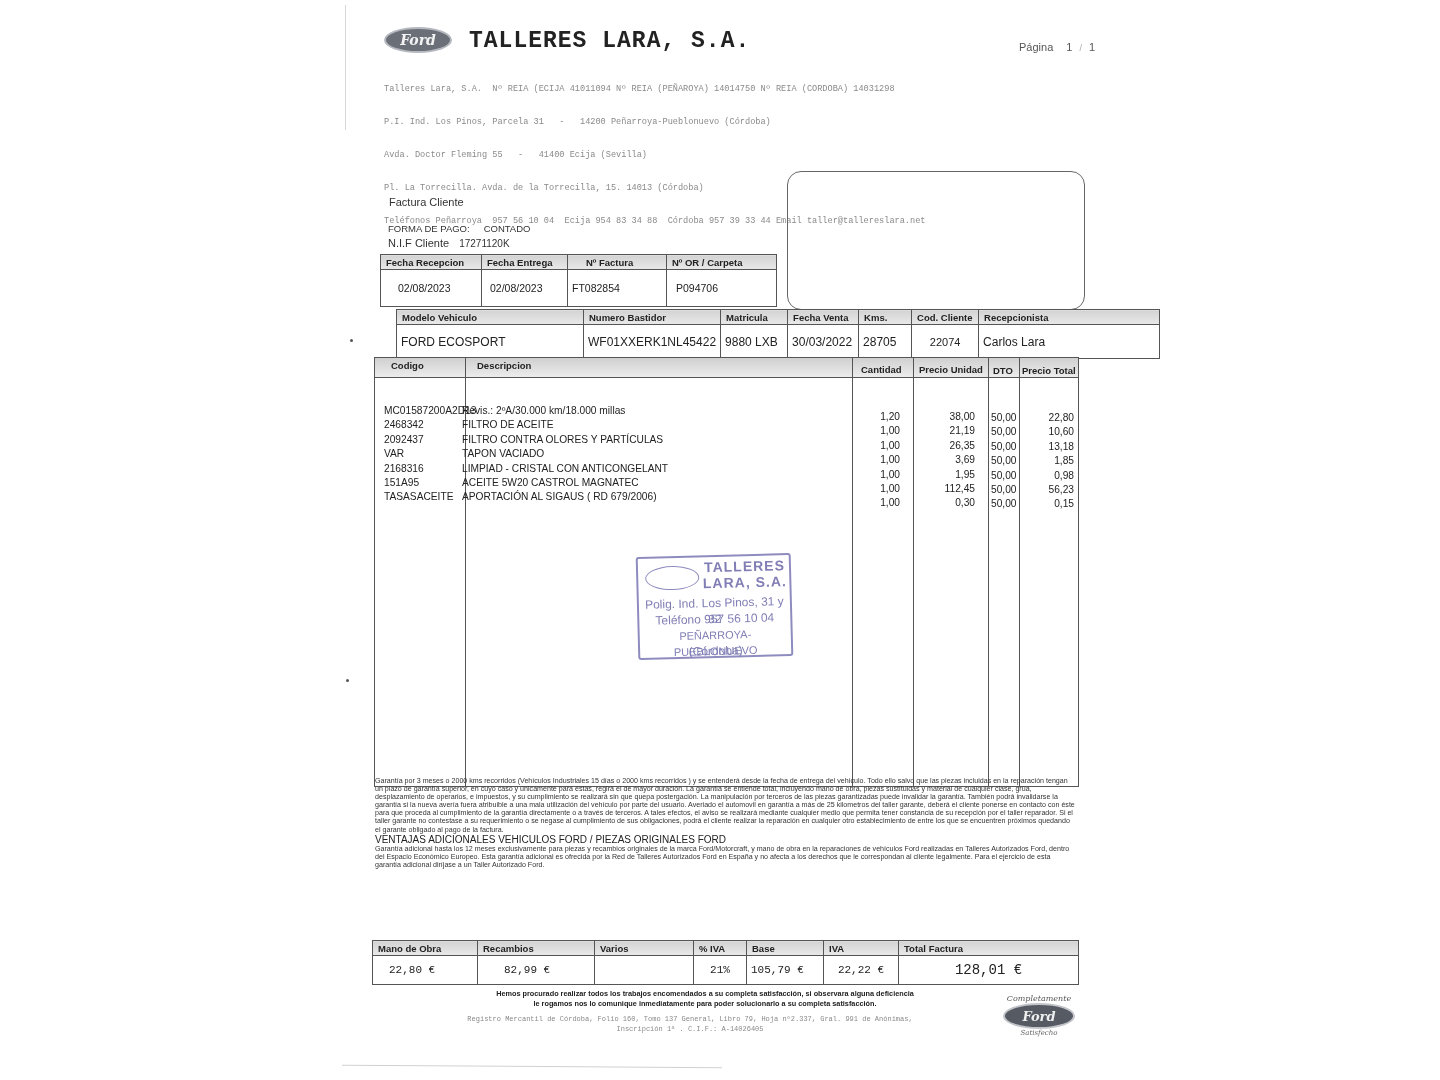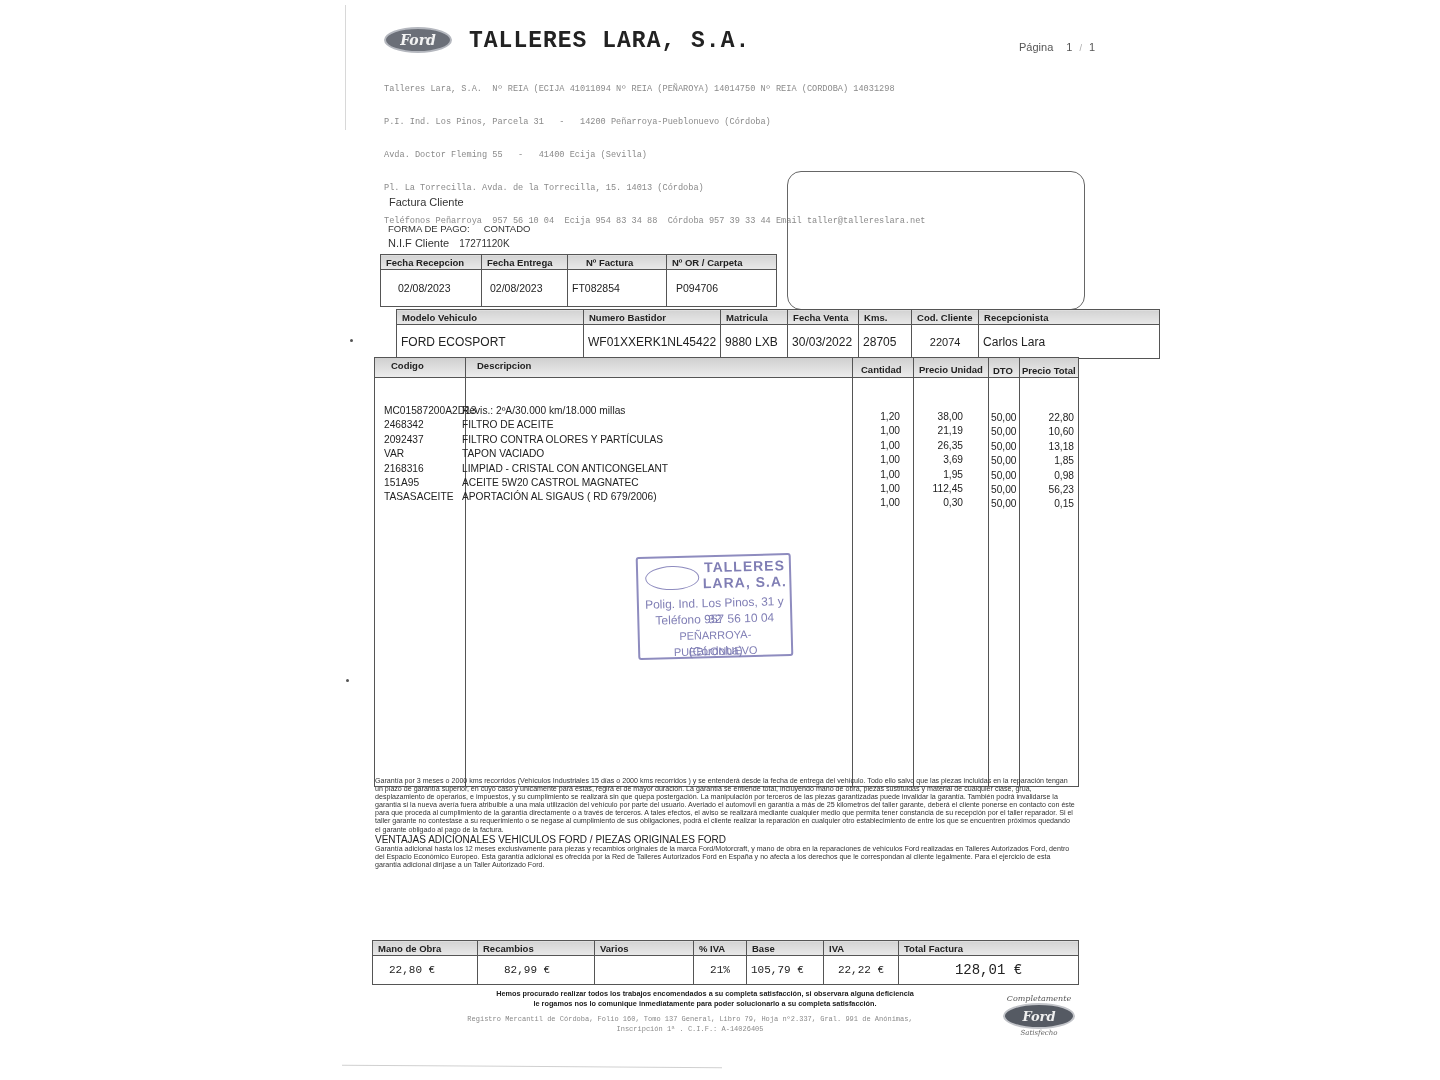--- a/index.html
+++ b/index.html
@@ -59,21 +59,21 @@
       position: absolute; left: 0; top: 0; width: 100%; height: 19px; background: linear-gradient(#d0d0d0, #ececec);
       border-bottom: 1px solid #555; font-weight: bold; font-size: 9.5px;
     }
     .lines-head div { position: absolute; top: 2px; }
     .col-line { position: absolute; top: 0; bottom: 0; width: 1px; background: #555; }
     .line-row { position: absolute; left: 0; width: 100%; height: 14.3px; font-size: 10.2px; }
     .line-row span { position: absolute; top: 0; white-space: nowrap; }
     .c-code { left: 9px; }
     .c-desc { left: 87px; }
     .c-qty { right: 178px; text-align: right; }
-    .c-unit { right: 115px; text-align: right; }
+    .c-unit { right: 103px; text-align: right; }
     .c-dto { left: 616px; }
     .c-total { right: 4px; text-align: right; }
 
     
     .stamp {
       position: absolute; left: 637px; top: 555px; width: 155px; height: 103px; border: 2px solid #7b78b4;
       border-radius: 3px; color: #6a68a8; transform: rotate(-1.5deg); box-sizing: border-box; text-align: center;
       font-size: 12px; line-height: 16px; opacity: 0.85;
     }
     .stamp .logo { position: absolute; left: 7px; top: 8px; width: 52px; height: 22px; border: 1px solid #7b78b4; border-radius: 50%; }

